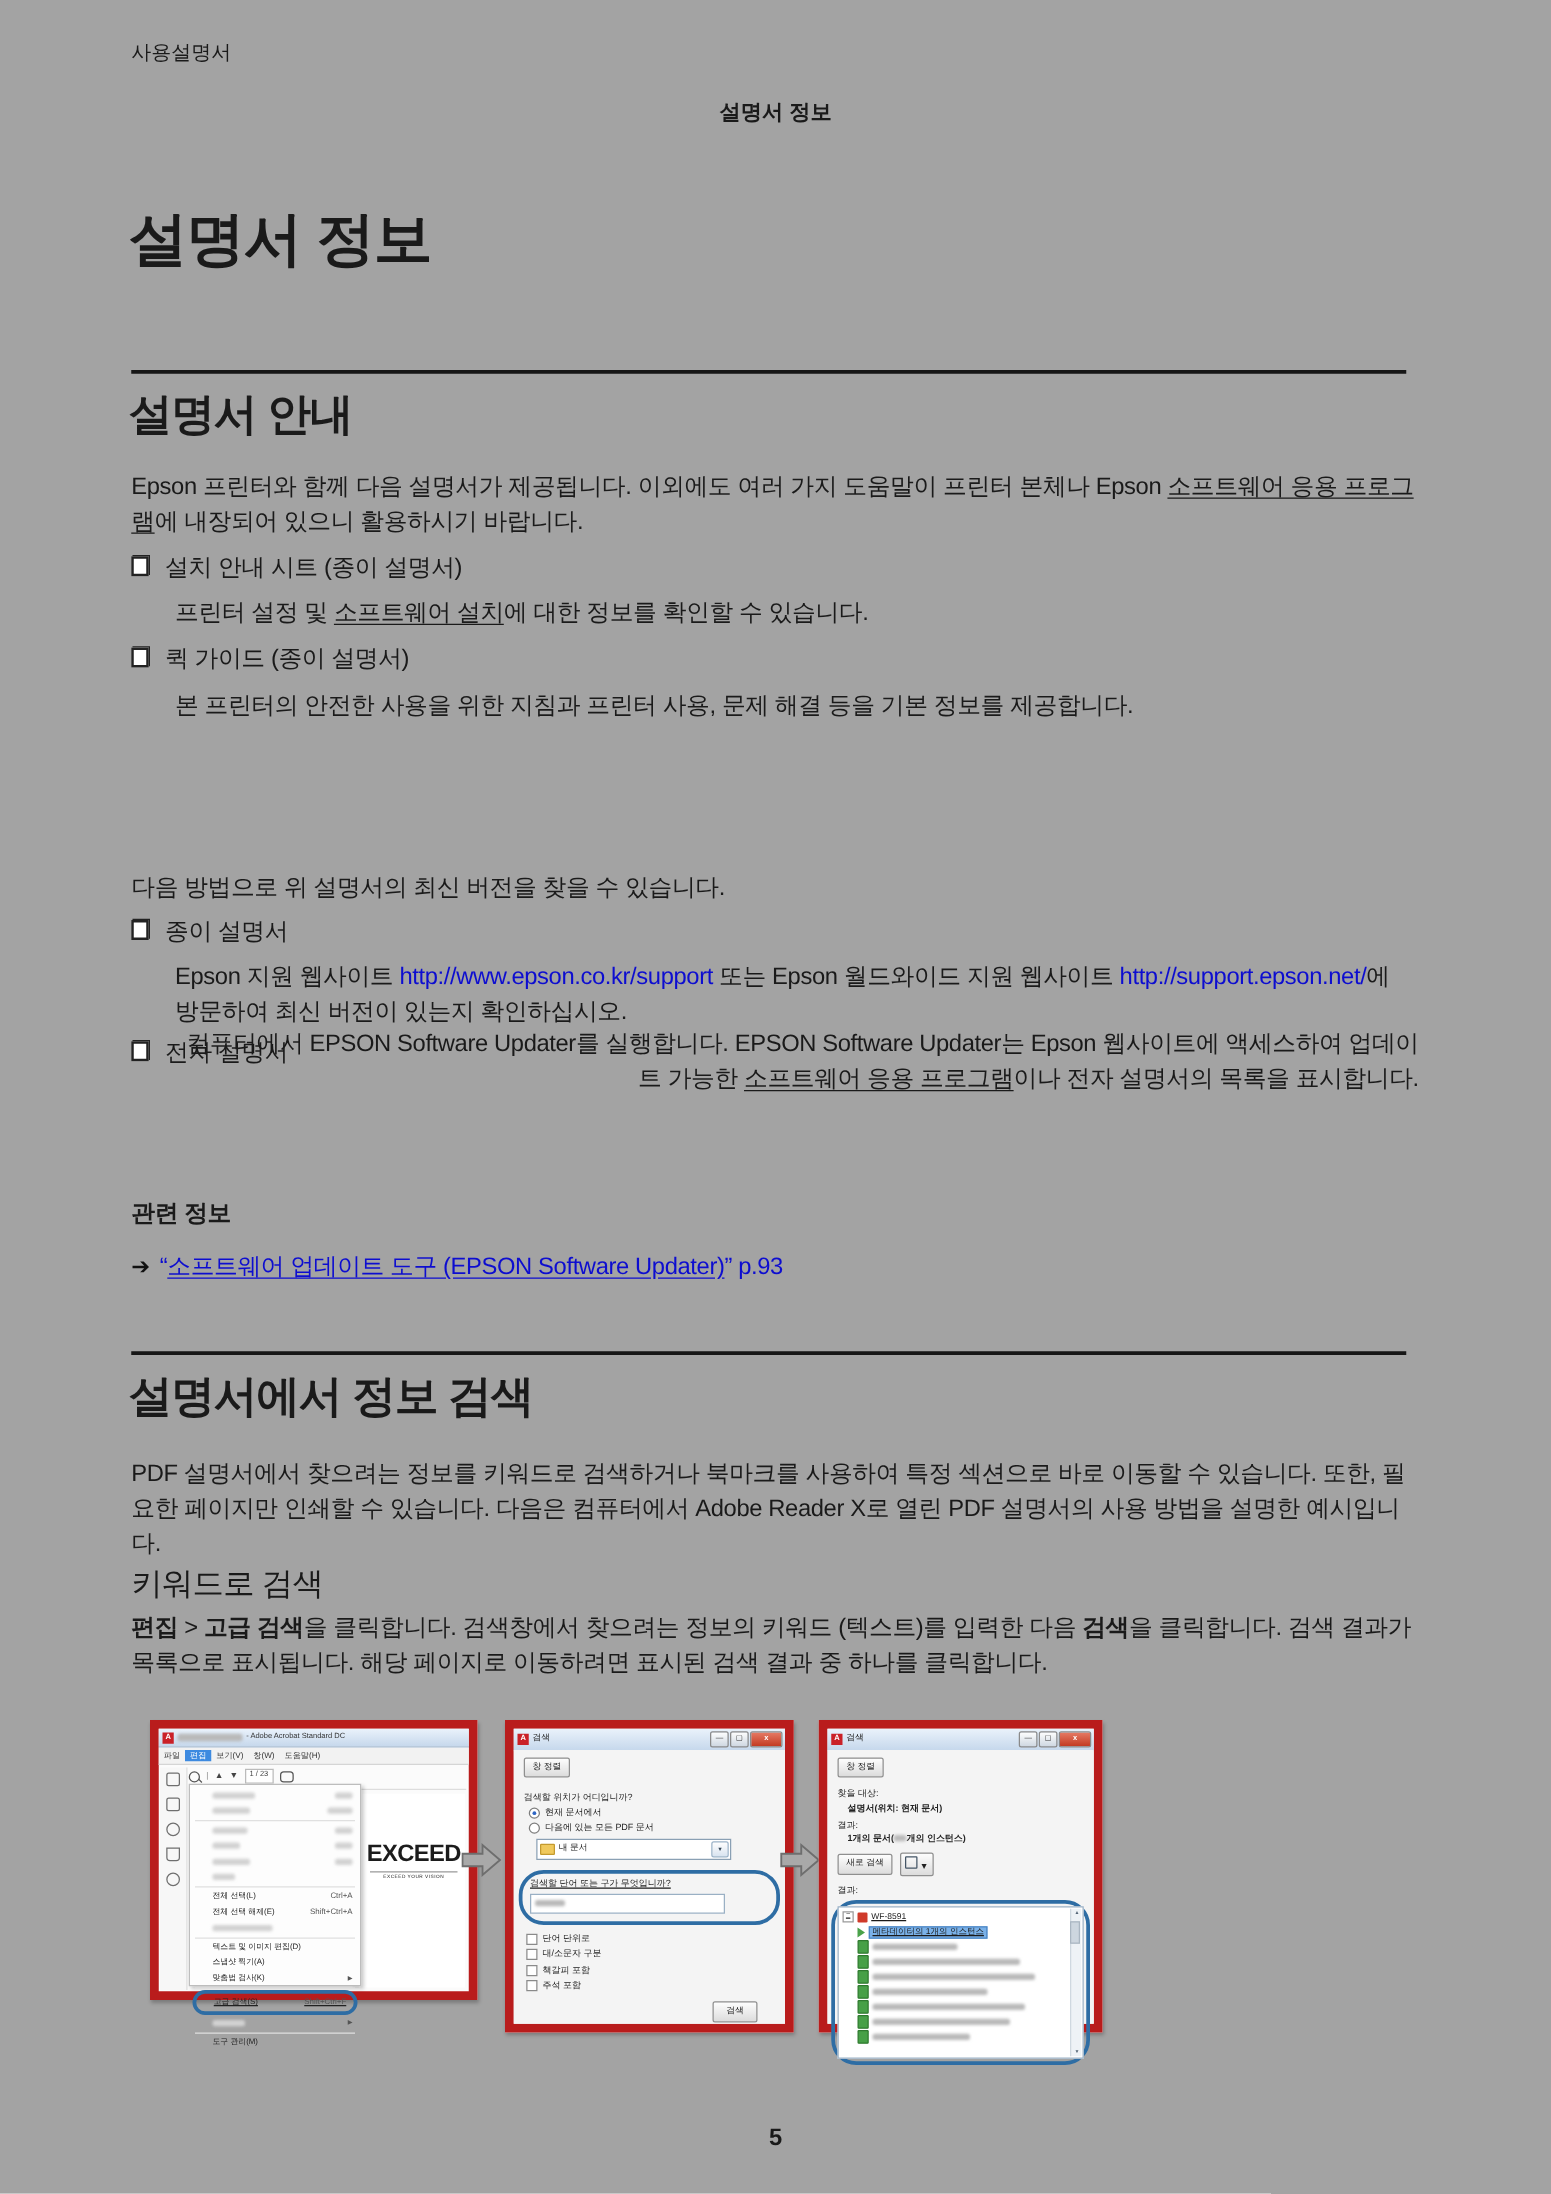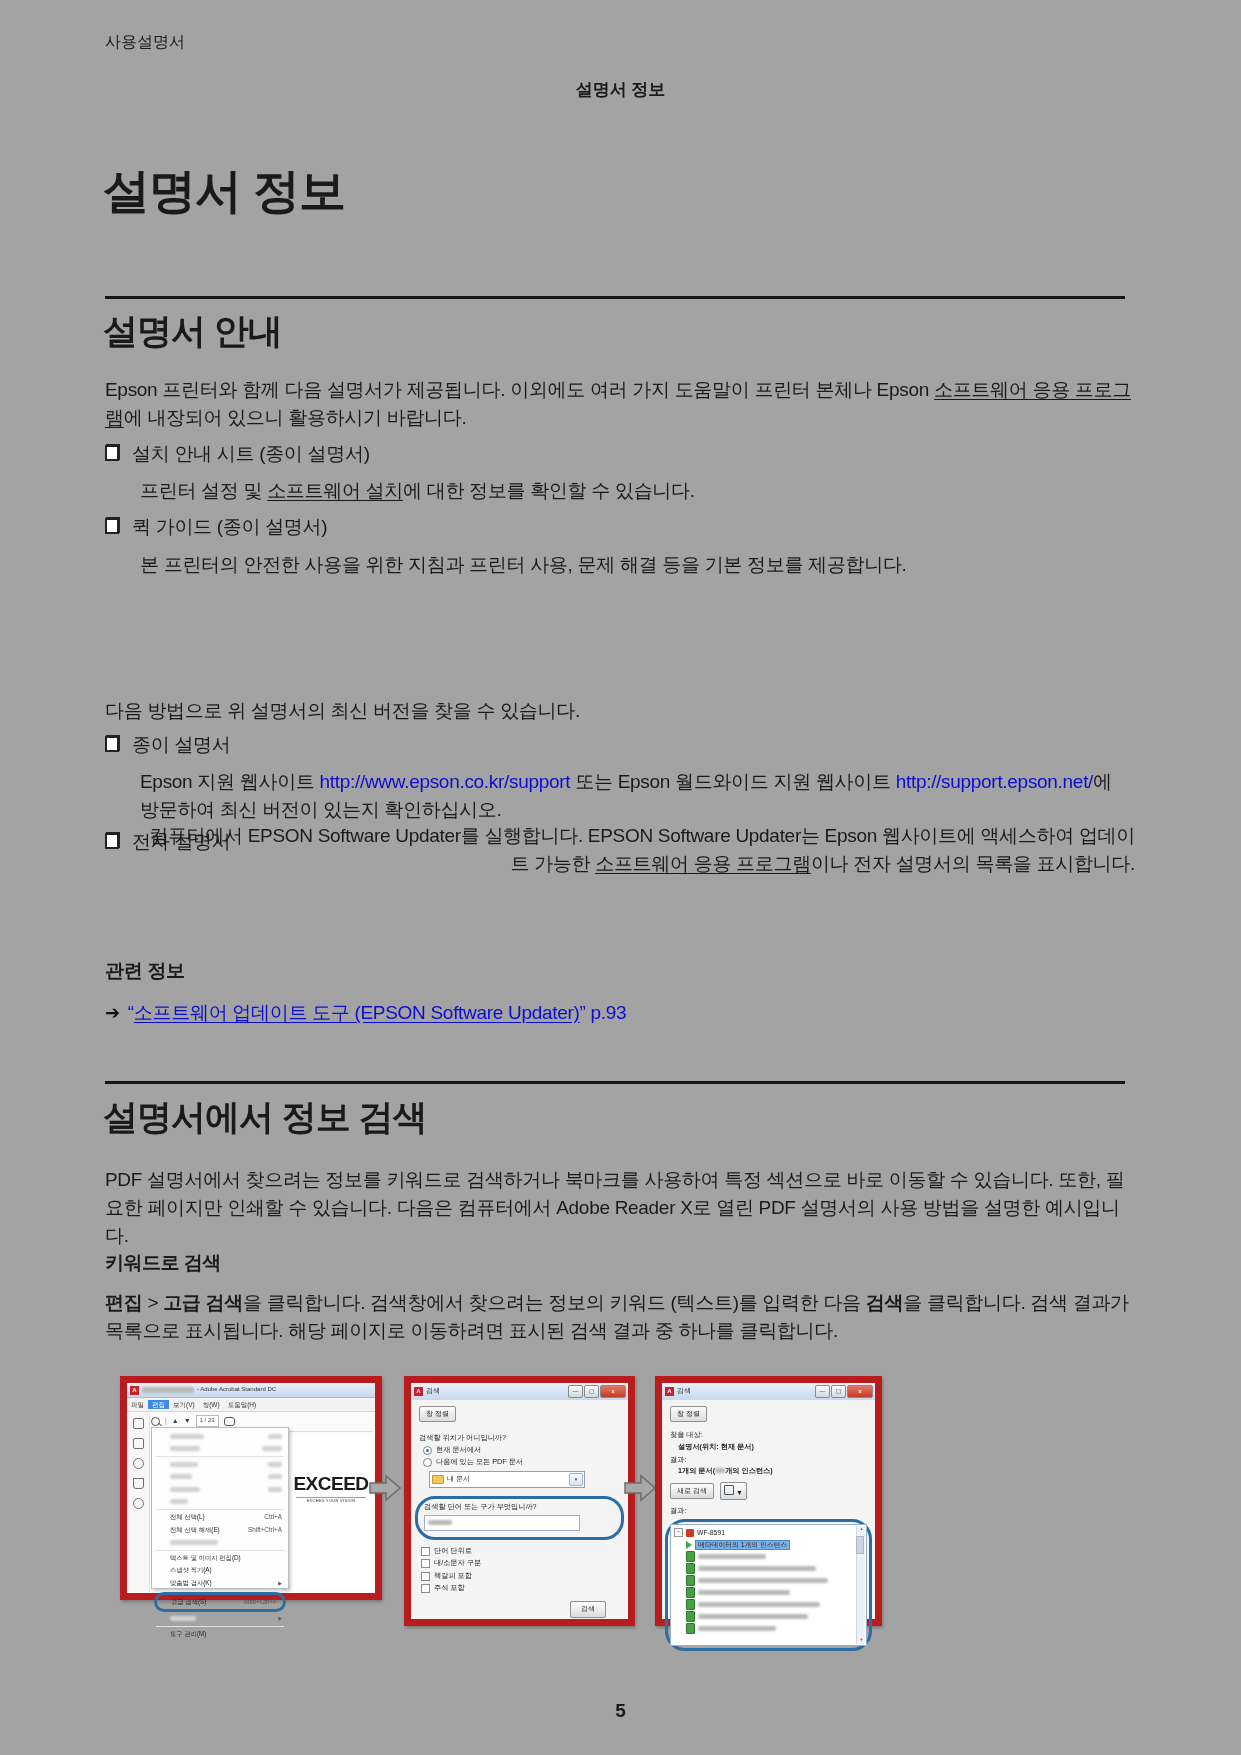--- a/index.html
+++ b/index.html
@@ -14,35 +14,35 @@
   .body-text{font-size:19px;line-height:28px;letter-spacing:-0.3px;}
   .col{left:105px;width:1030px;}
   .ind{left:140px;width:995px;}
   .bullet-row{left:105px;width:1030px;font-size:19px;letter-spacing:-0.3px;}
   .sq{display:inline-block;width:10px;height:12px;border:2px solid #222;margin-right:13px;position:relative;top:1px;background:#fff;box-shadow:1px -1px 0 0 #222;}
   .glossary{text-decoration:underline;text-underline-offset:3px;}
   .lnk{color:#0d0dd0;text-decoration:none;}
   .lnk-u{color:#0d0dd0;text-decoration:underline;text-underline-offset:3px;}
   .rel-h{font-size:19px;font-weight:bold;letter-spacing:-0.3px;}
   .rel-arrow{color:#111;font-size:18px;margin-right:8px;}
-  .h3{font-size:19px;font-weight:bold;letter-spacing:-0.5px;text-align:right;}
+  .h3{font-size:25px;font-weight:normal;letter-spacing:-0.5px;text-align:right;}
   .b{font-weight:bold;}
   .footer-num{left:0;top:1700px;width:1241px;text-align:center;font-size:19px;font-weight:bold;}
 
   
   .shot{position:absolute;background:#fbfbfb;border:7px solid #b91c1c;box-shadow:1px 2px 3px rgba(0,0,0,.25);font-size:7px;line-height:1.2;}
   .titlebar{height:17px;background:linear-gradient(#eaf2fb,#c6d8ec);border-bottom:1px solid #a7bcd2;display:flex;align-items:center;padding:0 3px;position:relative;}
   .win-ctrl{position:absolute;right:2px;top:2px;display:flex;}
   .wc{width:13px;height:11px;border:1px solid #8a8a8a;background:linear-gradient(#fdfdfd,#cfd8e2);margin-left:1px;border-radius:2px;font-size:6px;text-align:center;line-height:10px;color:#333;}
   .wc.close{width:24px;background:linear-gradient(#e67a64,#c23a22);color:#fff;font-weight:bold;}
   .adobe-ic{width:9px;height:9px;background:#ca2128;color:#fff;font-size:6px;font-weight:bold;text-align:center;line-height:9px;margin-right:3px;flex:0 0 auto;}
   .blur{background:#b9b9b9;filter:blur(1.1px);border-radius:2px;display:inline-block;}
   .blur.lt{background:#d2d2d2;}
   .btn7{display:inline-block;border:1px solid #8f8f8f;background:linear-gradient(#fdfdfd,#dcdcdc);border-radius:2px;padding:3px 6px;font-size:7px;color:#222;}
-  .hl{border:3px solid #2e6da4;border-radius:20px;}
+  .hl{border:3px solid #2e6da4;border-radius:20px;text-decoration:underline;}
 
   
   .menu-bar{height:13px;background:#f2f2f2;border-bottom:1px solid #d5d5d5;display:flex;align-items:center;font-size:6.5px;color:#333;}
   .menu-bar span{padding:1px 4px;}
   .mb-active{background:#3d8ae0;color:#fff;}
   .acr-tools{position:absolute;left:24px;top:31px;right:2px;height:20px;border-bottom:1px solid #ddd;display:flex;align-items:center;gap:5px;font-size:6.5px;color:#444;}
   .rail{position:absolute;left:1px;top:31px;width:21px;bottom:1px;background:#f7f7f7;border-right:1px solid #e0e0e0;display:flex;flex-direction:column;align-items:center;padding-top:4px;gap:9px;}
   .rail-ic{width:9px;height:9px;border:1.4px solid #6f6f6f;border-radius:2px;}
   .rail-ic.round{border-radius:50%;}
   .acr-menu{position:absolute;left:24px;top:44px;width:136px;bottom:4px;background:#fdfdfd;border:1px solid #bdbdbd;box-shadow:2px 2px 3px rgba(0,0,0,.2);padding:2px 0;}

